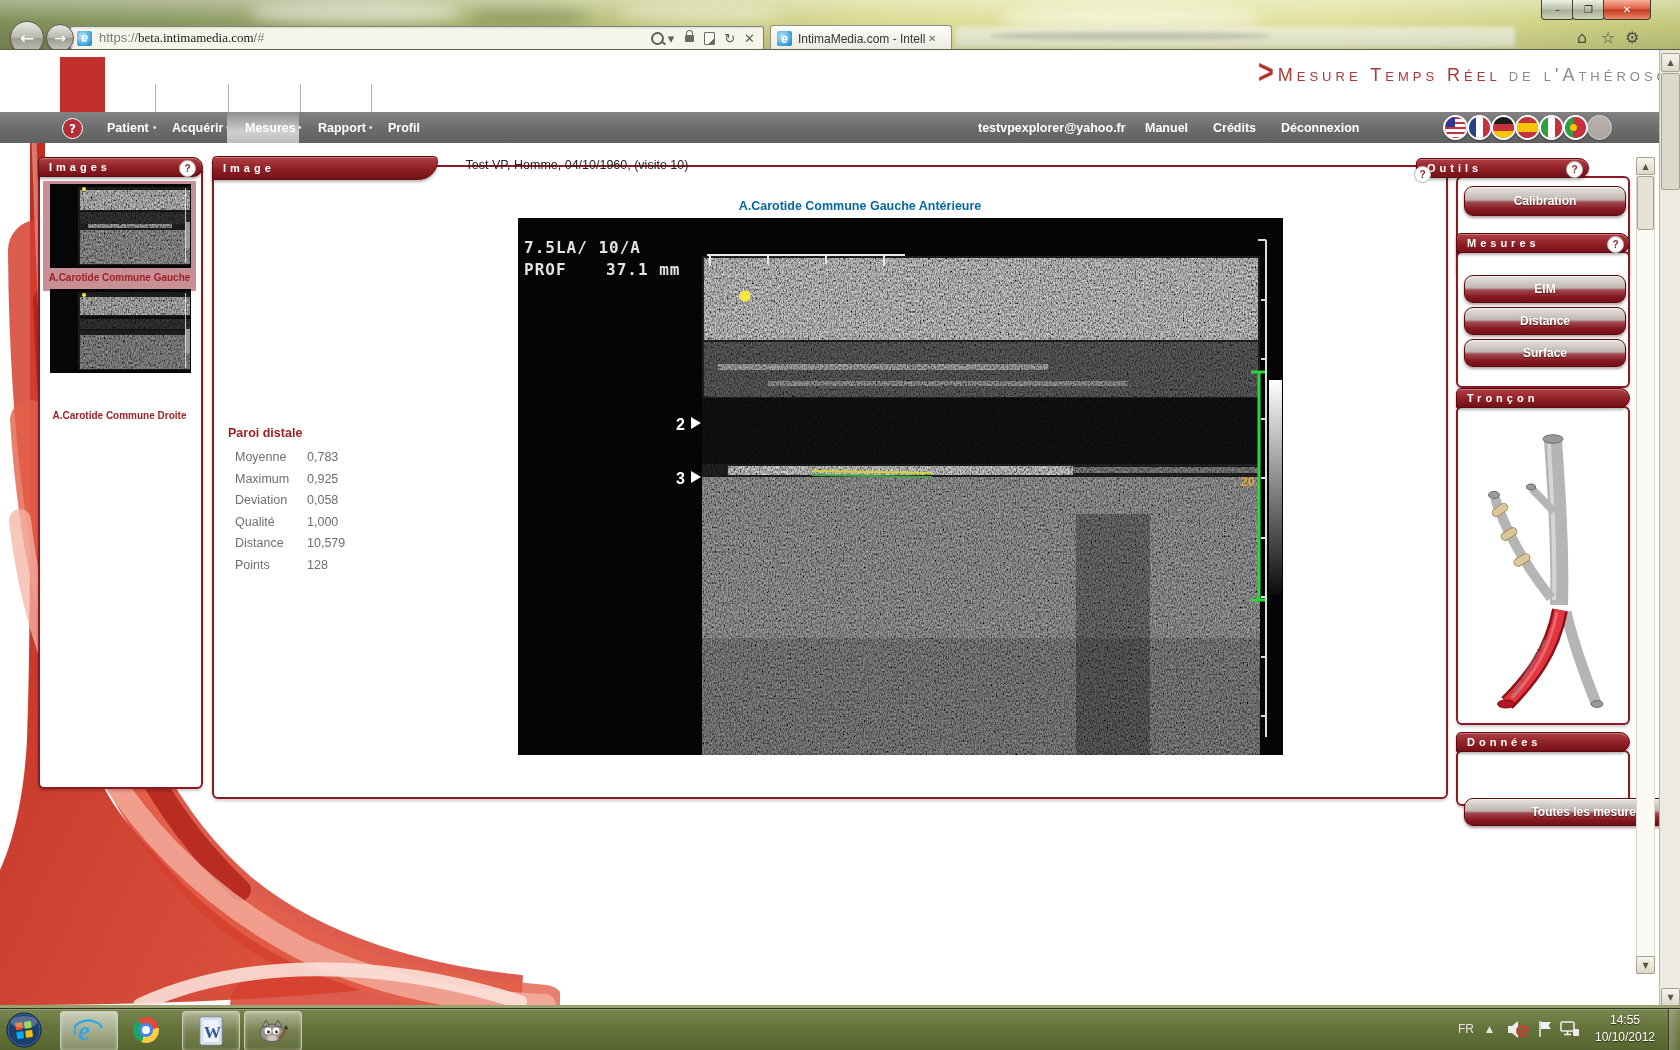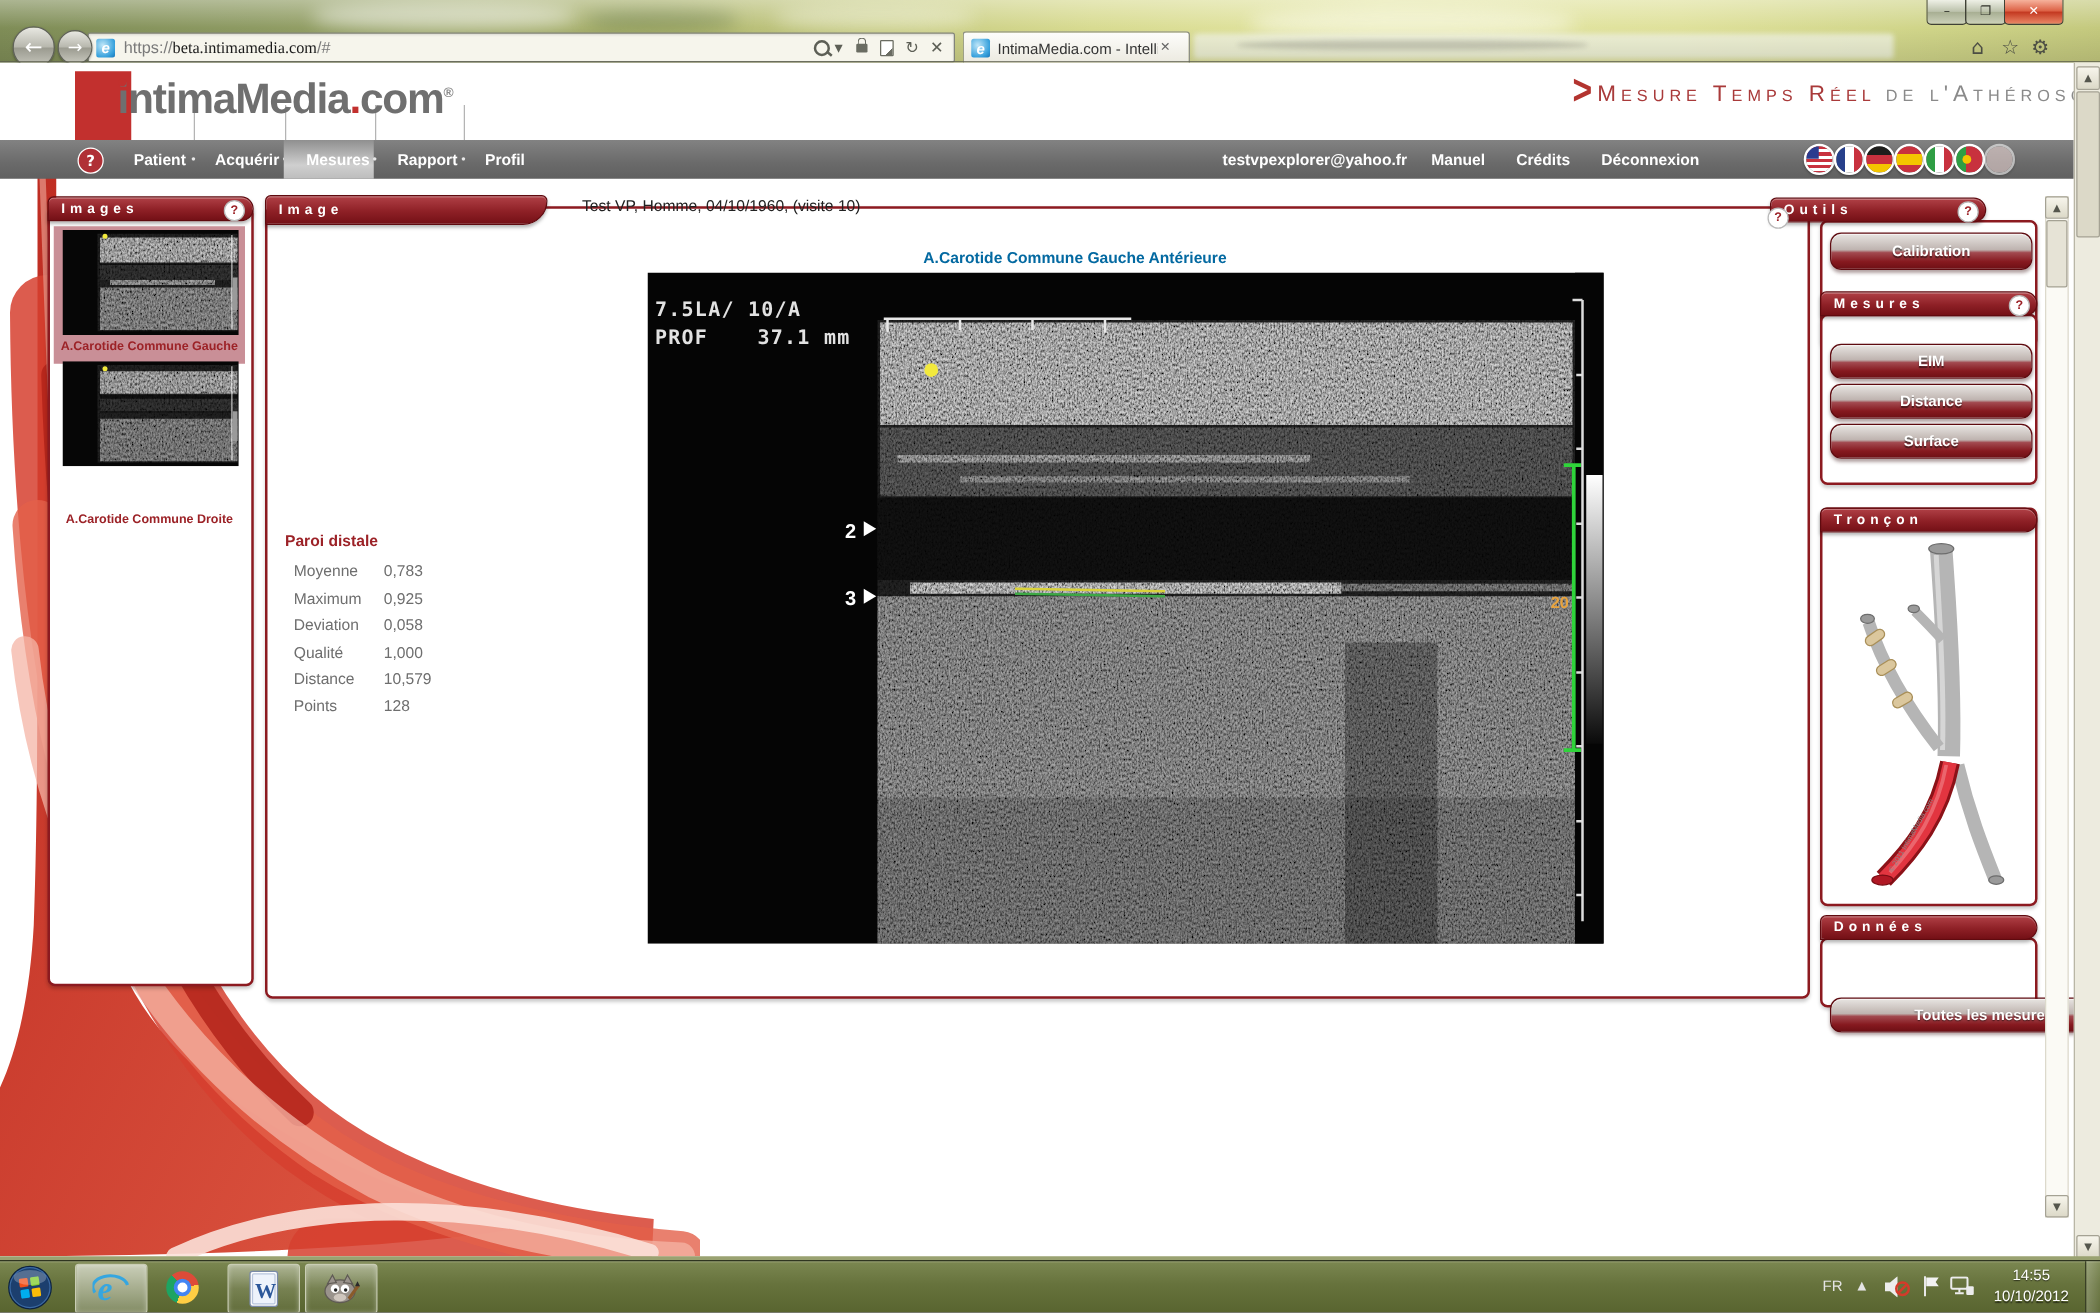--- a/index.html
+++ b/index.html
@@ -113,21 +113,20 @@
       <path d="M38,200 C40,510 92,730 232,850 C310,915 420,945 520,955 L260,955" fill="none" stroke="#d6402f" stroke-width="60" stroke-linecap="round" opacity=".85"></path>
       <path d="M30,370 C45,600 110,770 262,873 C352,930 462,948 545,955" fill="none" stroke="#e4604a" stroke-width="40" stroke-linecap="round" opacity=".8"></path>
       <path d="M44,250 C52,530 112,720 240,840" fill="none" stroke="#b3231a" stroke-width="22" stroke-linecap="round" opacity=".85"></path>
       <path d="M20,470 C40,650 132,808 300,898 C382,938 470,952 545,955" fill="none" stroke="#f4b4a6" stroke-width="22" stroke-linecap="round" opacity=".75"></path>
       <path d="M140,955 C240,908 380,908 520,952" fill="none" stroke="#fbe0d8" stroke-width="14" stroke-linecap="round" opacity=".9"></path>
       <path d="M34,90 C40,250 44,370 52,470" fill="none" stroke="#e89a8c" stroke-width="5" opacity=".7"></path>
     </svg>
 
     <div id="redsq"></div>
 
-    <div id="logo"><span class="li">i</span><span>ntimaMedia</span><span class="ldot">.</span><span>com</span><span class="lreg">®</span></div>
 
     <div id="tagline">
       <span class="arr">&gt;</span>
       <span class="tred">Mesure Temps Réel</span>
       <span class="tgray">de l'Athérosclérose</span>
     </div>
 
     <div class="abs" style="left:155px;top:34px;width:1px;height:28px;background:#b4b4b4;z-index:12;"></div>
     <div class="abs" style="left:228px;top:34px;width:1px;height:28px;background:#b4b4b4;z-index:12;"></div>
     <div class="abs" style="left:300px;top:34px;width:1px;height:28px;background:#b4b4b4;z-index:12;"></div>
@@ -311,21 +310,21 @@
     <div class="pbody" style="left:1456px;top:201px;width:170px;height:133px;"></div>
     <div class="phead" style="left:1456px;top:183px;width:174px;">
       <span>Mesures</span>
       <span class="help" style="position:absolute;right:5px;top:2px;">?</span>
     </div>
     <div class="rbtn" style="left:1464px;top:225px;height:26px;">EIM</div>
     <div class="rbtn" style="left:1464px;top:257px;height:26px;">Distance</div>
     <div class="rbtn" style="left:1464px;top:289px;height:26px;">Surface</div>
 
     <div class="pbody" style="left:1456px;top:356px;width:170px;height:315px;"></div>
-    <div class="phead" style="left:1456px;top:338px;width:174px;margin-top:18px;">
+    <div class="phead" style="left:1456px;top:338px;width:174px;">
       <span>Tronçon</span>
     </div>
     <svg class="abs" style="left:1462px;top:360px;z-index:15;" width="160" height="306" viewBox="0 0 160 306">
       <path d="M104,202 C113,240 124,268 134,293" stroke="#b5b5b5" stroke-width="11" fill="none"></path>
       <ellipse cx="135" cy="294" rx="6" ry="3.4" fill="#9a9a9a" stroke="#6d6d6d"></ellipse>
       <path d="M97,195 C99,130 93,62 91,30" stroke="#b5b5b5" stroke-width="18" fill="none"></path>
       <path d="M92,190 C94,130 88,62 87,34" stroke="#dedede" stroke-width="4" fill="none" opacity=".8"></path>
       <ellipse cx="91" cy="29" rx="10" ry="4.2" fill="#9a9a9a" stroke="#6d6d6d"></ellipse>
       <path d="M92,102 C83,92 76,85 70,79" stroke="#b5b5b5" stroke-width="8" fill="none"></path>
       <ellipse cx="69" cy="77" rx="4.5" ry="3" fill="#9a9a9a" stroke="#6d6d6d"></ellipse>

